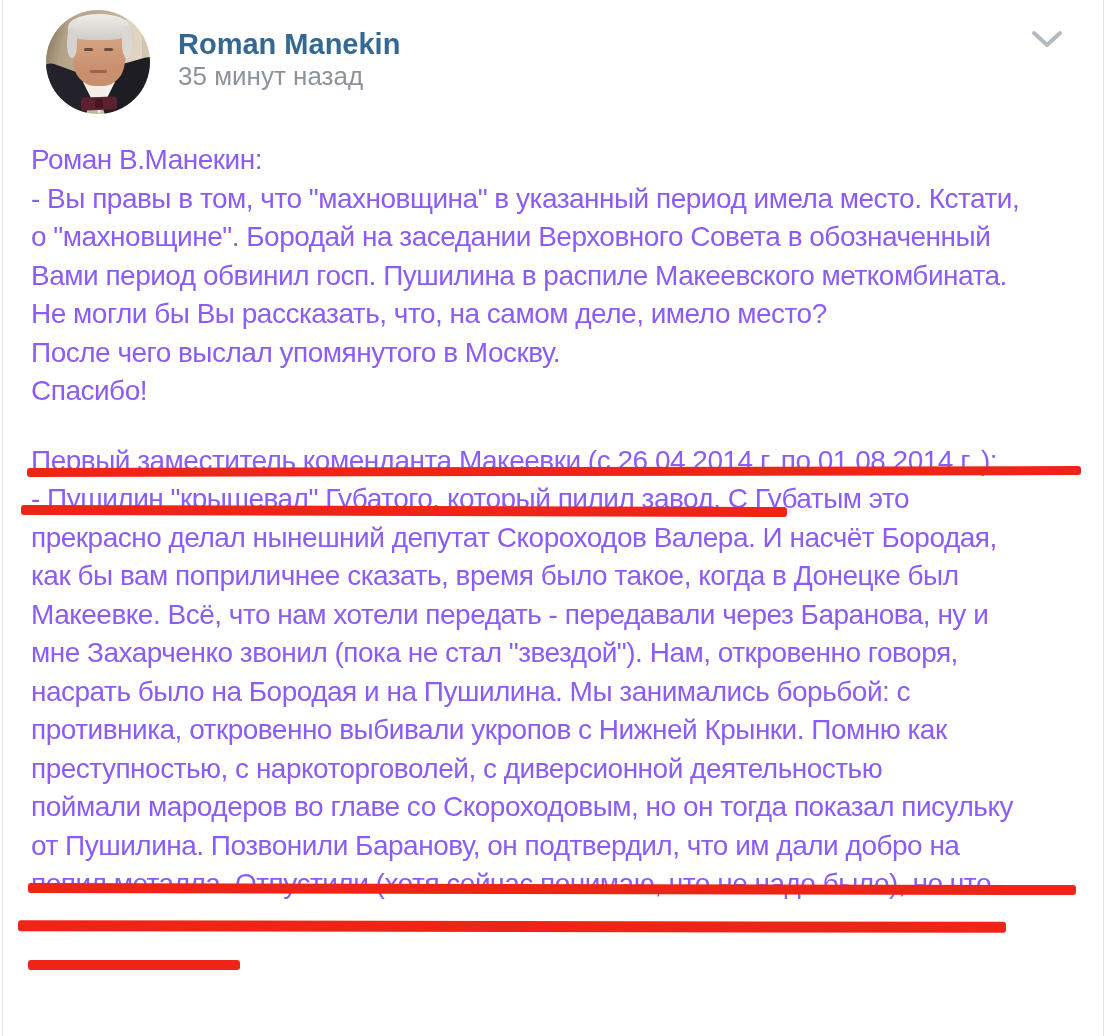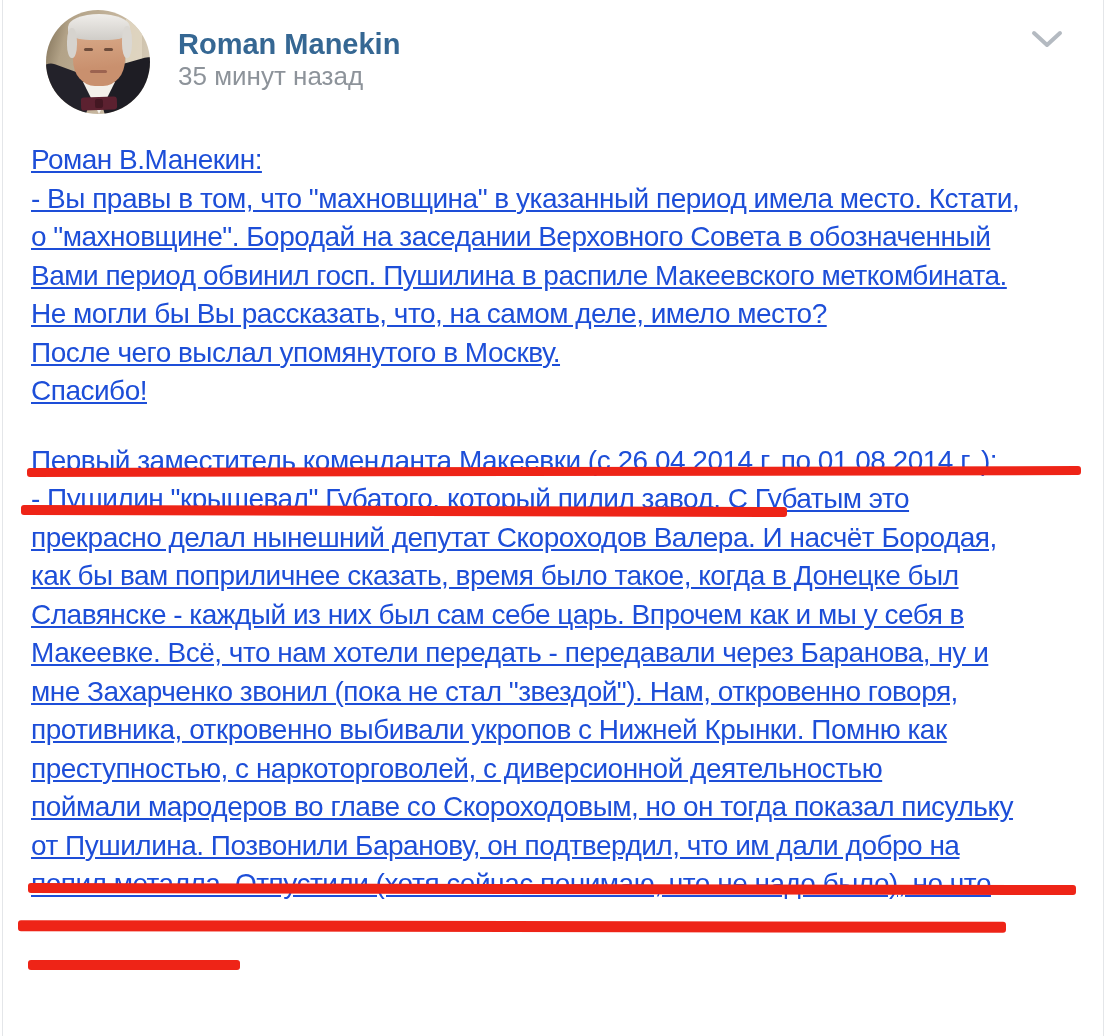--- a/index.html
+++ b/index.html
@@ -47,21 +47,21 @@
     font-size: 26px; line-height: 32px; color: #8d939a; cursor: pointer; text-align: center;
   }
   .collapse {
     position: absolute; left: 1030px; top: 28px;
     width: 34px; height: 24px; cursor: pointer;
   }
 
   
   .post-text {
     position: absolute; left: 31px; top: 141px; width: 1056px;
-    font-size: 28px; letter-spacing: -0.5px; color: #1d4ed8; text-decoration: underline;
+    font-size: 28px; letter-spacing: -0.5px; color: #8b5cf6;
   }
   .post-line { height: 38.5px; line-height: 38.5px; white-space: nowrap; }
   .para-gap { height: 31px; }
 
   
   .annotation-layer { position: absolute; left: 0; top: 0; width: 100%; height: 100%; pointer-events: none; }
   .red-stroke { position: absolute; border-radius: 3px; }
 </style>
 </head>
 <body>
@@ -101,23 +101,23 @@
       <div class="post-line">о "махновщине". Бородай на заседании Верховного Совета в обозначенный</div>
       <div class="post-line">Вами период обвинил госп. Пушилина в распиле Макеевского меткомбината.</div>
       <div class="post-line">Не могли бы Вы рассказать, что, на самом деле, имело место?</div>
       <div class="post-line">После чего выслал упомянутого в Москву.</div>
       <div class="post-line">Спасибо!</div>
       <div class="para-gap"></div>
       <div class="post-line">Первый заместитель коменданта Макеевки (с 26.04.2014 г. по 01.08.2014 г. ):</div>
       <div class="post-line">- Пушилин "крышевал" Губатого, который пилил завод. С Губатым это</div>
       <div class="post-line">прекрасно делал нынешний депутат Скороходов Валера. И насчёт Бородая,</div>
       <div class="post-line">как бы вам поприличнее сказать, время было такое, когда в Донецке был</div>
-      <div class="post-line">Славянске - каждый из них был сам себе царь. Впрочем как и мы у себя в</div>
       <div class="post-line">Макеевке. Всё, что нам хотели передать - передавали через Баранова, ну и</div>
       <div class="post-line">мне Захарченко звонил (пока не стал "звездой"). Нам, откровенно говоря,</div>
+      <div class="post-line">насрать было на Бородая и на Пушилина. Мы занимались борьбой: с</div>
       <div class="post-line">противника, откровенно выбивали укропов с Нижней Крынки. Помню как</div>
       <div class="post-line">преступностью, с наркоторговолей, с диверсионной деятельностью</div>
       <div class="post-line">поймали мародеров во главе со Скороходовым, но он тогда показал писульку</div>
       <div class="post-line">от Пушилина. Позвонили Баранову, он подтвердил, что им дали добро на</div>
       <div class="post-line">попил металла. Отпустили (хотя сейчас понимаю, что не надо было), но что</div>
     </div>
 
   <div class="annotation-layer" id="annotation-layer">
       <div class="red-stroke" style="left: 27px; top: 467px; width: 1054px; height: 9px; background: rgb(238, 36, 23); transform: rotate(-0.1deg);"></div>
       <div class="red-stroke" style="left: 21px; top: 506px; width: 766px; height: 10px; background: rgb(238, 36, 23); transform: rotate(0.15deg);"></div>

